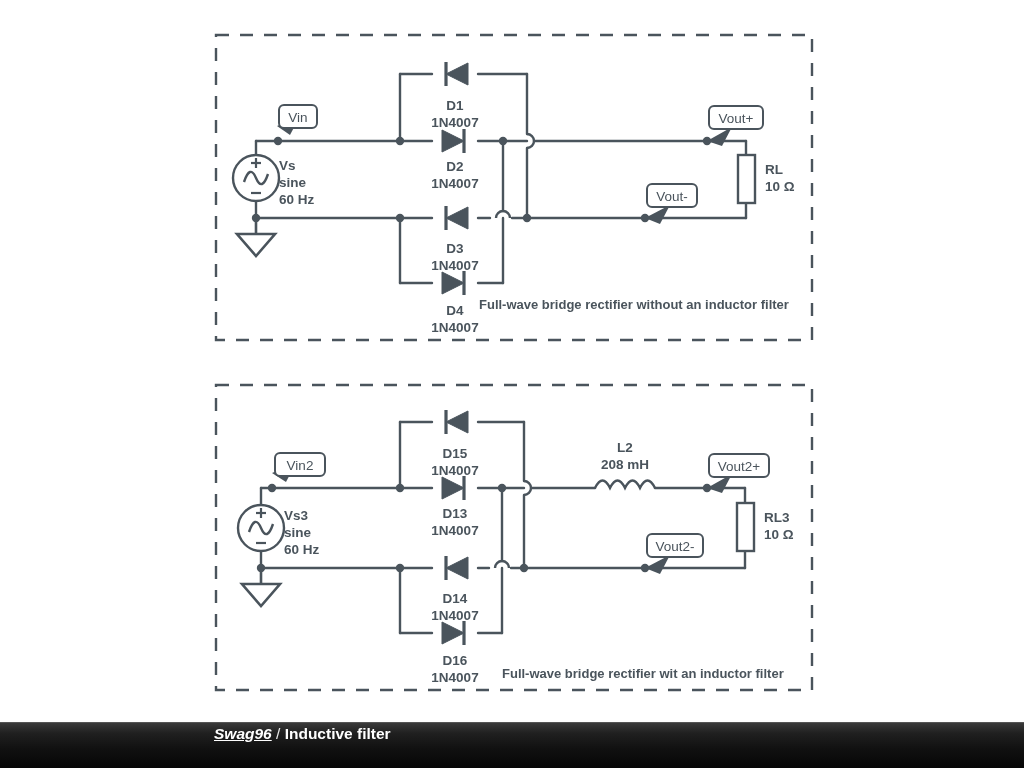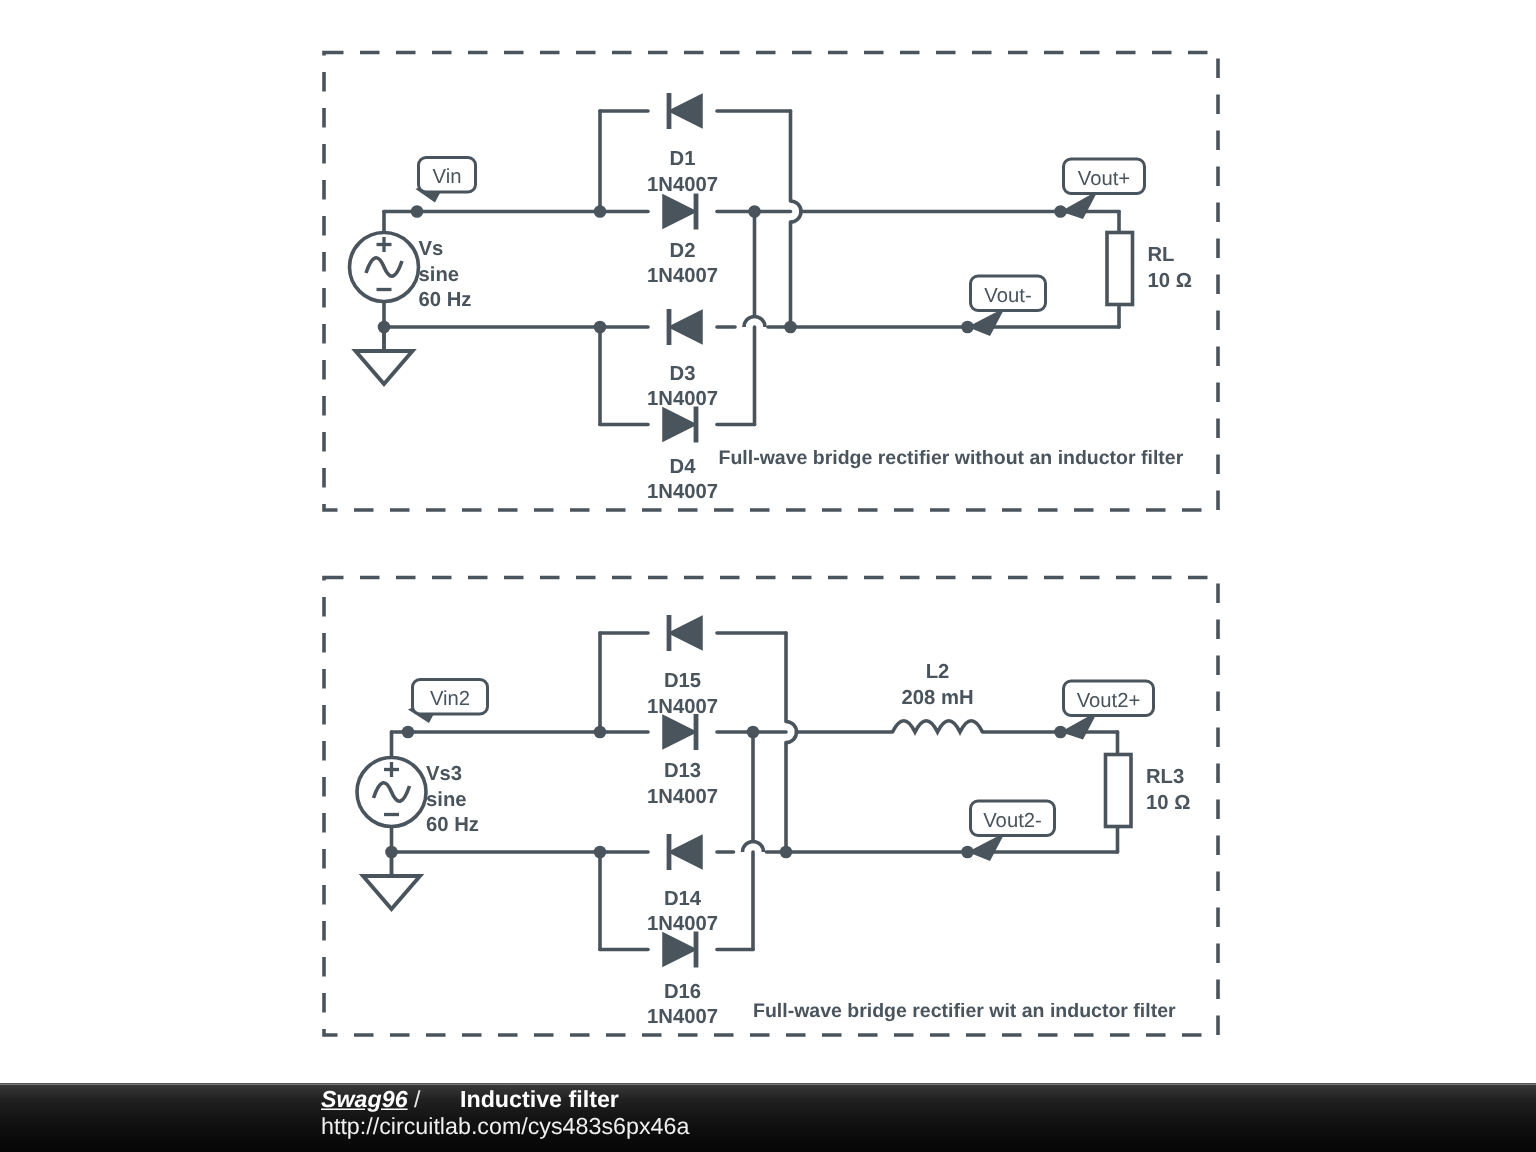--- a/index.html
+++ b/index.html
@@ -70,21 +70,21 @@
     font-size: 15.5px;
     white-space: nowrap;
   }
   .f-user {
     font-style: italic;
     font-weight: bold;
     color: #ffffff;
     text-decoration: underline;
   }
   .f-sep { color: #e8e8e8; font-weight: normal; }
-  .f-title { font-weight: bold; color: #ffffff; margin-left: 22px; }
+  .f-title { font-weight: bold; color: #ffffff; }
   .f-line2 {
     font-size: 15.5px;
     color: #efefef;
     white-space: nowrap;
     margin-top: 1px;
   }
   text {
     font-family: "Liberation Sans", sans-serif;
     fill: #4a545c;
   }
@@ -412,19 +412,18 @@
           </g>
 
           <text x="92" y="42" font-family="Liberation Sans, sans-serif" font-size="21" font-weight="bold" letter-spacing="1.5" fill="#ffffff">LAB</text>
         </svg>
       </div>
 
       <div id="footer-text">
         <div class="f-line1">
           <span class="f-user">Swag96</span><span class="f-sep"> / </span><span class="f-title">Inductive filter</span>
         </div>
-        <div class="f-line2">http://circuitlab.com/cys483s6px46a</div>
       </div>
 
     </div>
   </div>
 
 </div>
 
 </body></html>

